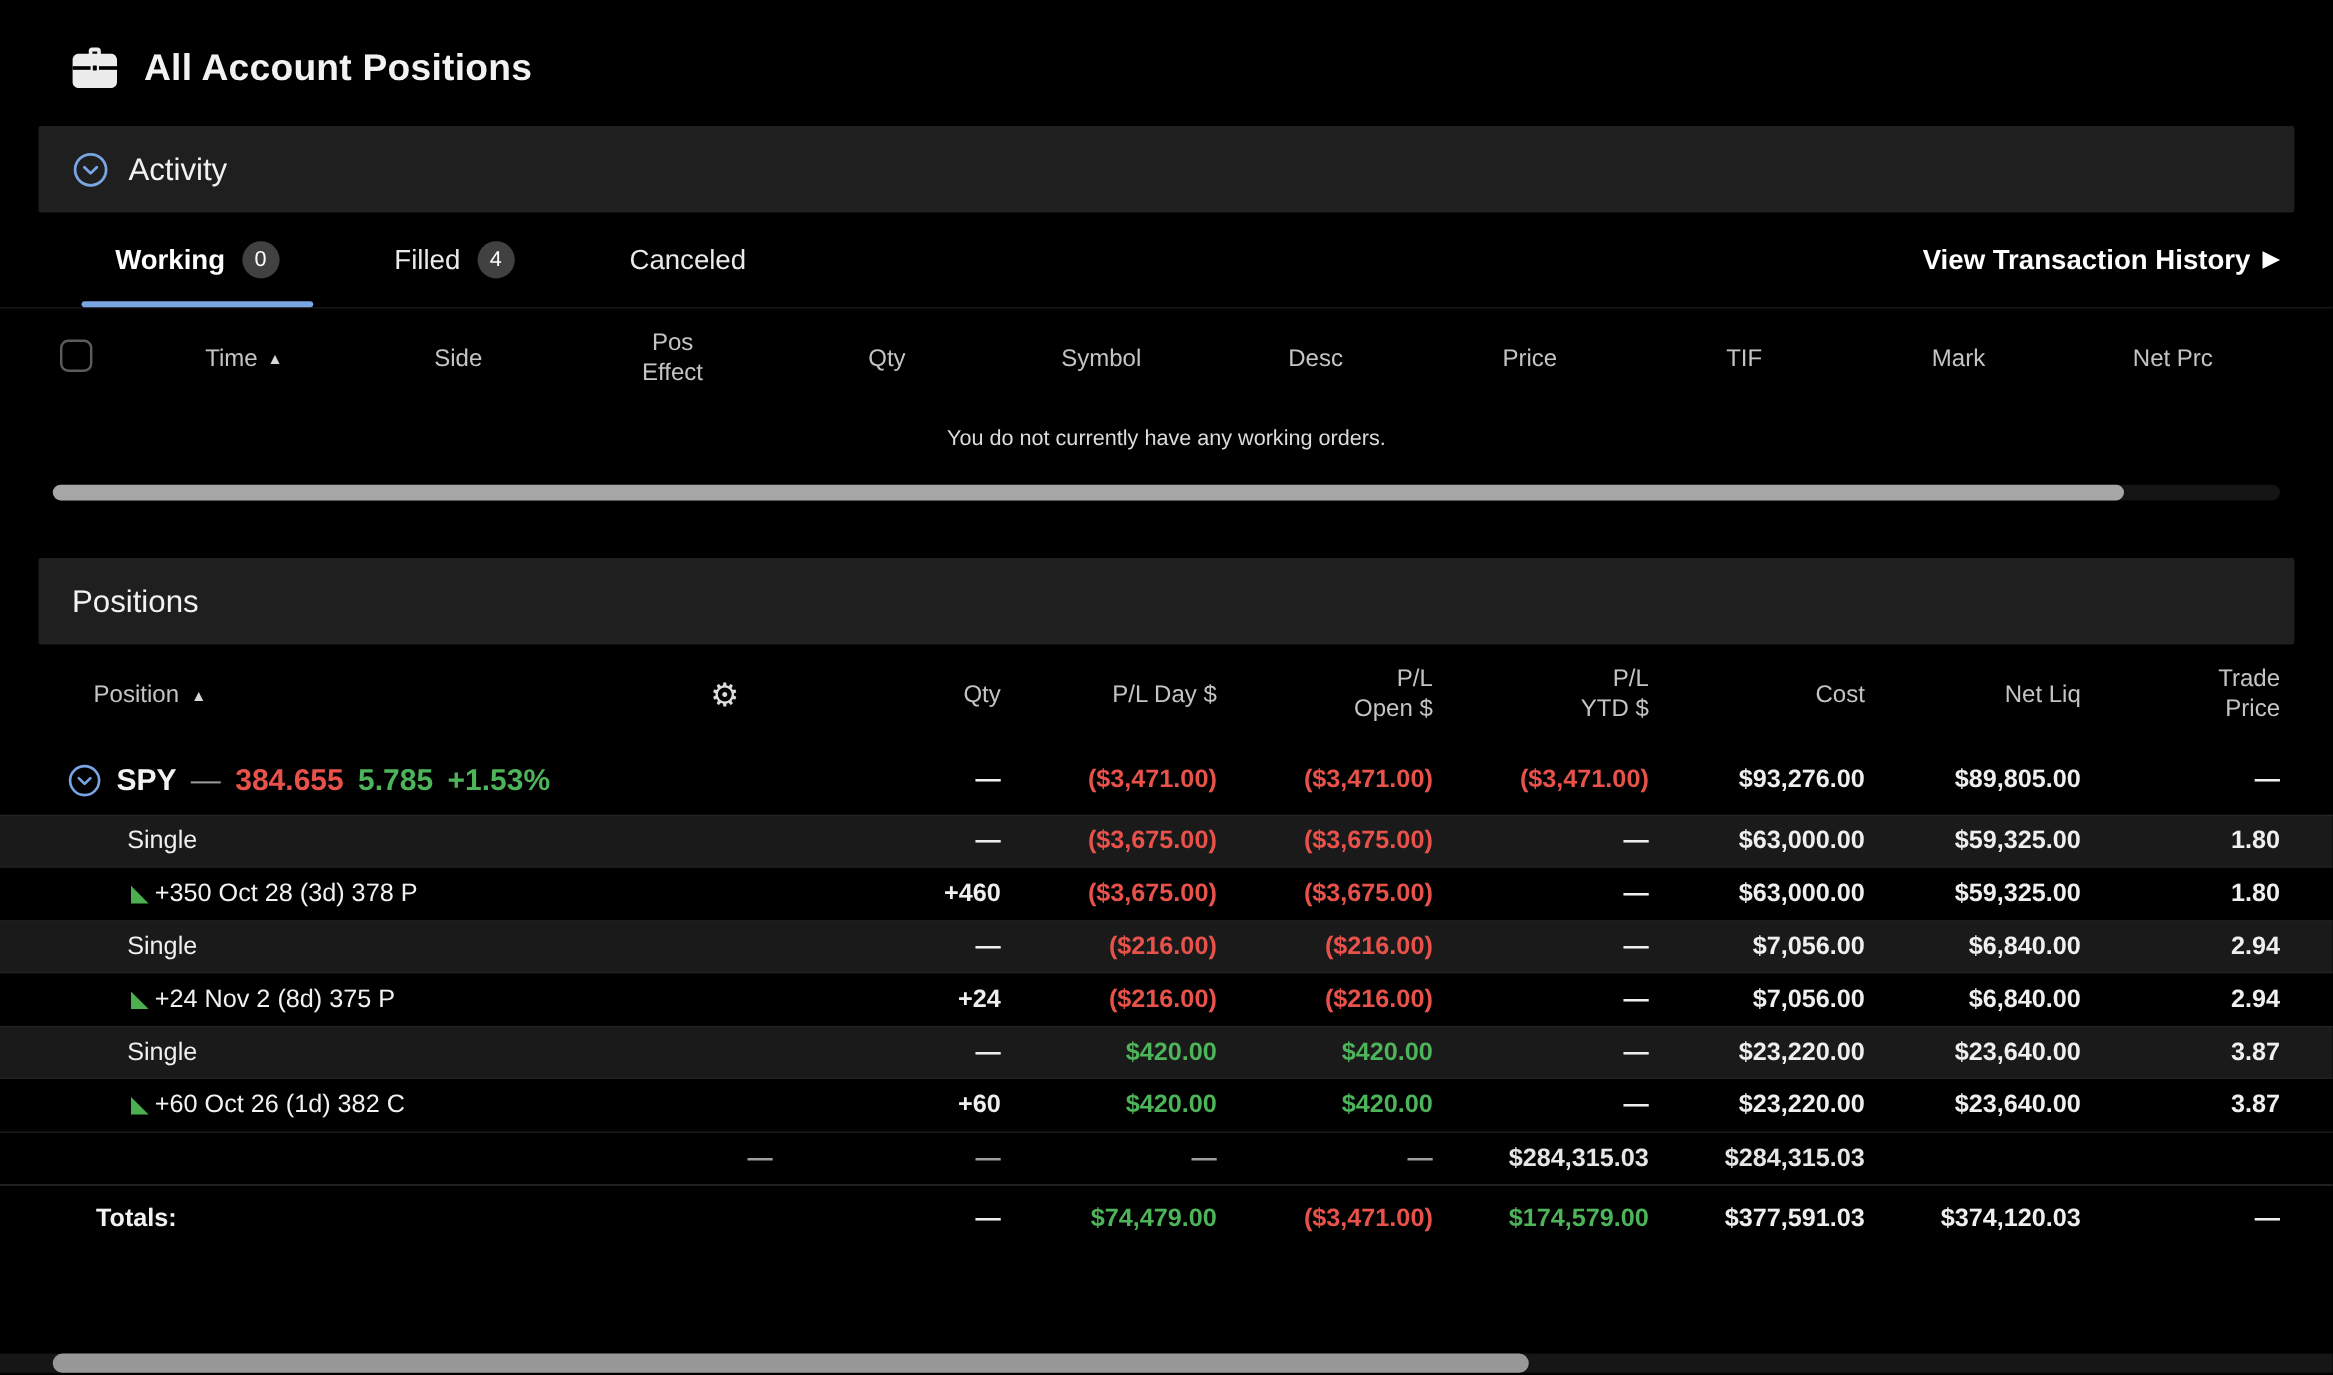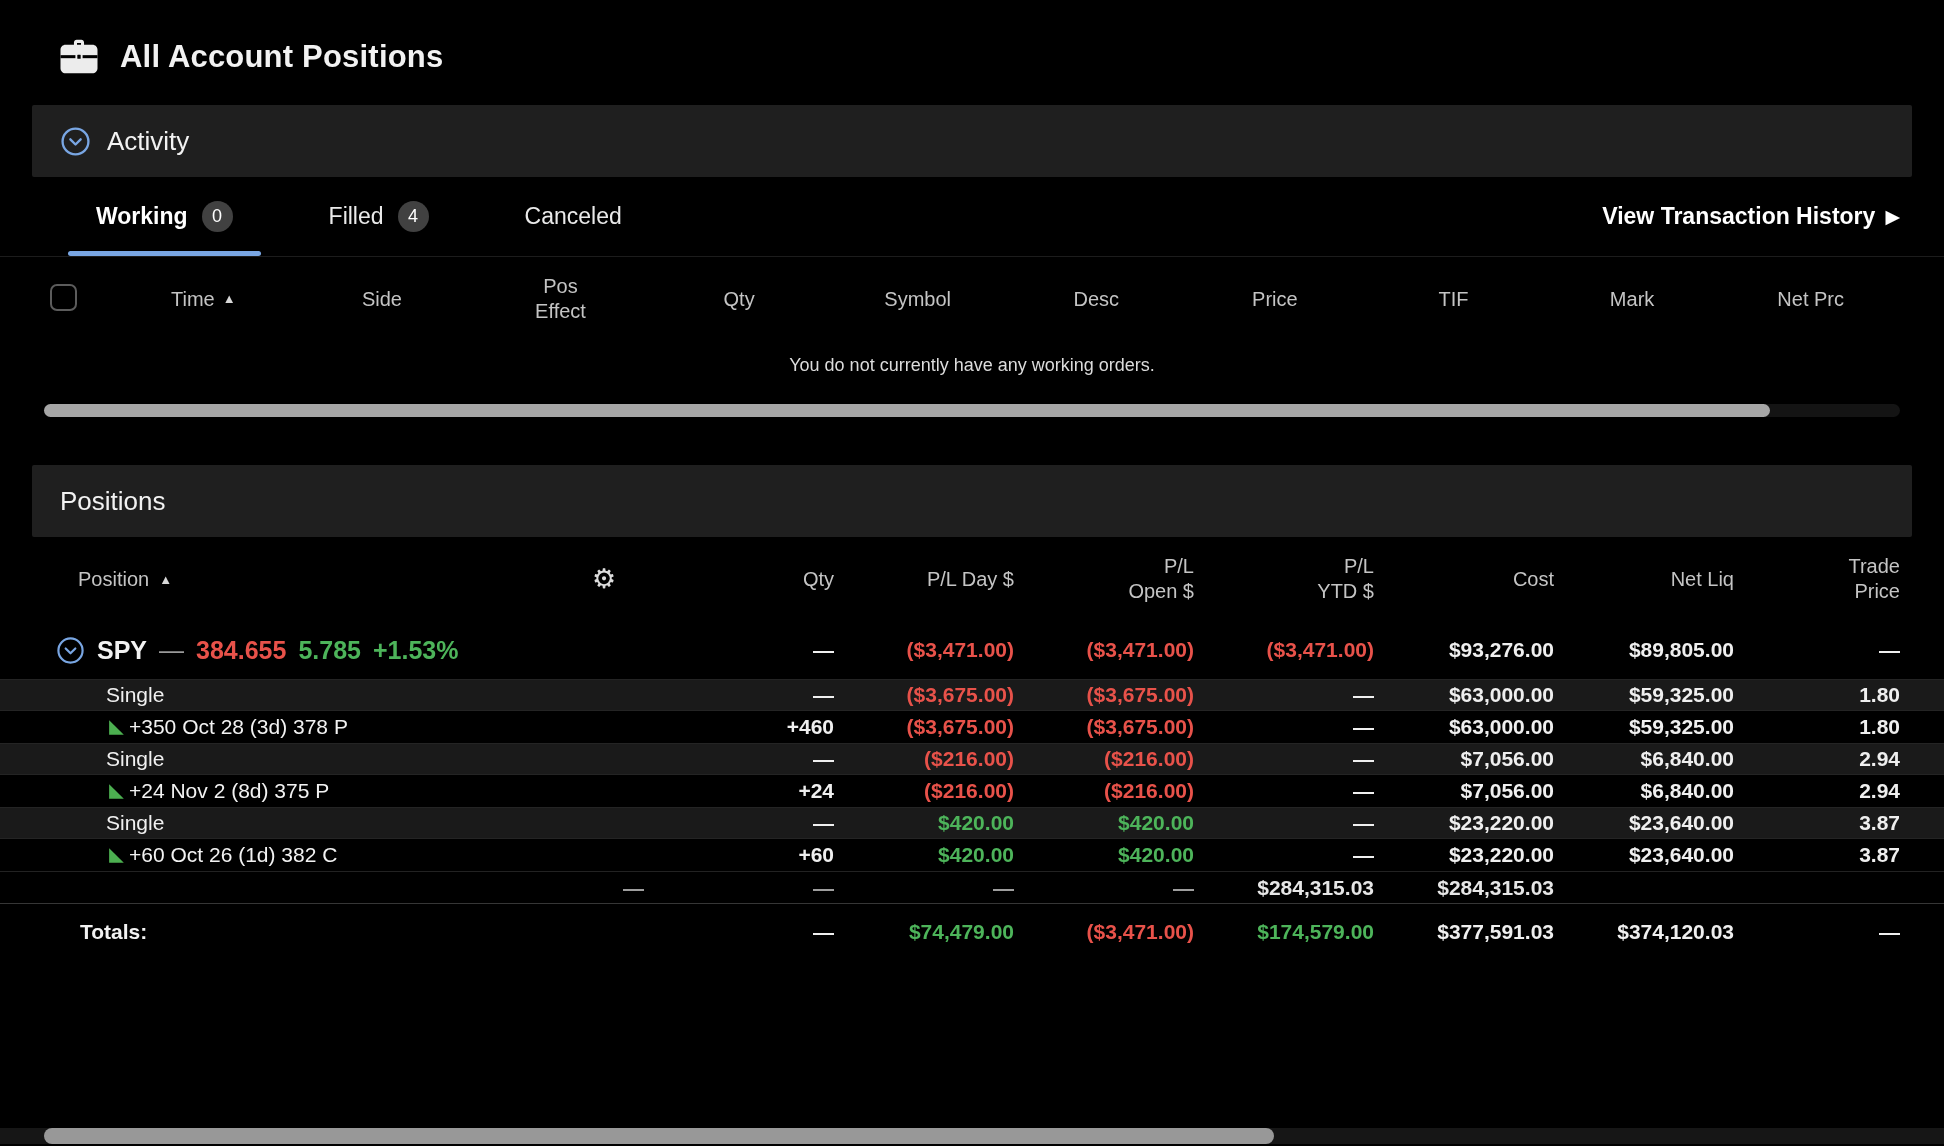--- a/index.html
+++ b/index.html
@@ -72,21 +72,21 @@
     text-align:center;color:#dcdcdc;font-size:18px;padding:14px 0 6px 0;
   }
   
   .hscroll{margin:22px 44px 0 44px;height:13px;border-radius:7px;background:#141414;position:relative;}
   .hscroll .thumb{position:absolute;left:0;top:0;height:13px;width:93%;border-radius:7px;background:#a6a6a6;}
   .hscroll-bottom{position:absolute;left:0;right:0;bottom:2px;height:16px;background:#161616;}
   .hscroll-bottom .thumb{position:absolute;left:44px;top:0;height:16px;width:1230px;border-radius:8px;background:#989898;}
   
   .prow{
     display:grid;grid-template-columns:var(--cols);align-items:center;
-    padding:0 44px;height:32px;font-size:21px;
+    padding:0 44px;height:44px;font-size:21px;
   }
   .phead{height:84px;}
   .phead .hd{color:var(--muted);font-size:20px;font-weight:400;white-space:pre-line;line-height:1.25;text-align:right;}
   .pos-head{display:flex;align-items:center;gap:10px;color:var(--muted);font-size:20px;padding-left:34px;}
   .gearcell{text-align:center;}
   .gear{font-size:27px;color:#dcdcdc;cursor:pointer;}
   .cell.num{text-align:right;font-weight:600;color:#efefef;}
   .neg{color:var(--red) !important;}
   .pos{color:var(--green) !important;}
   .sym{height:58px;}

